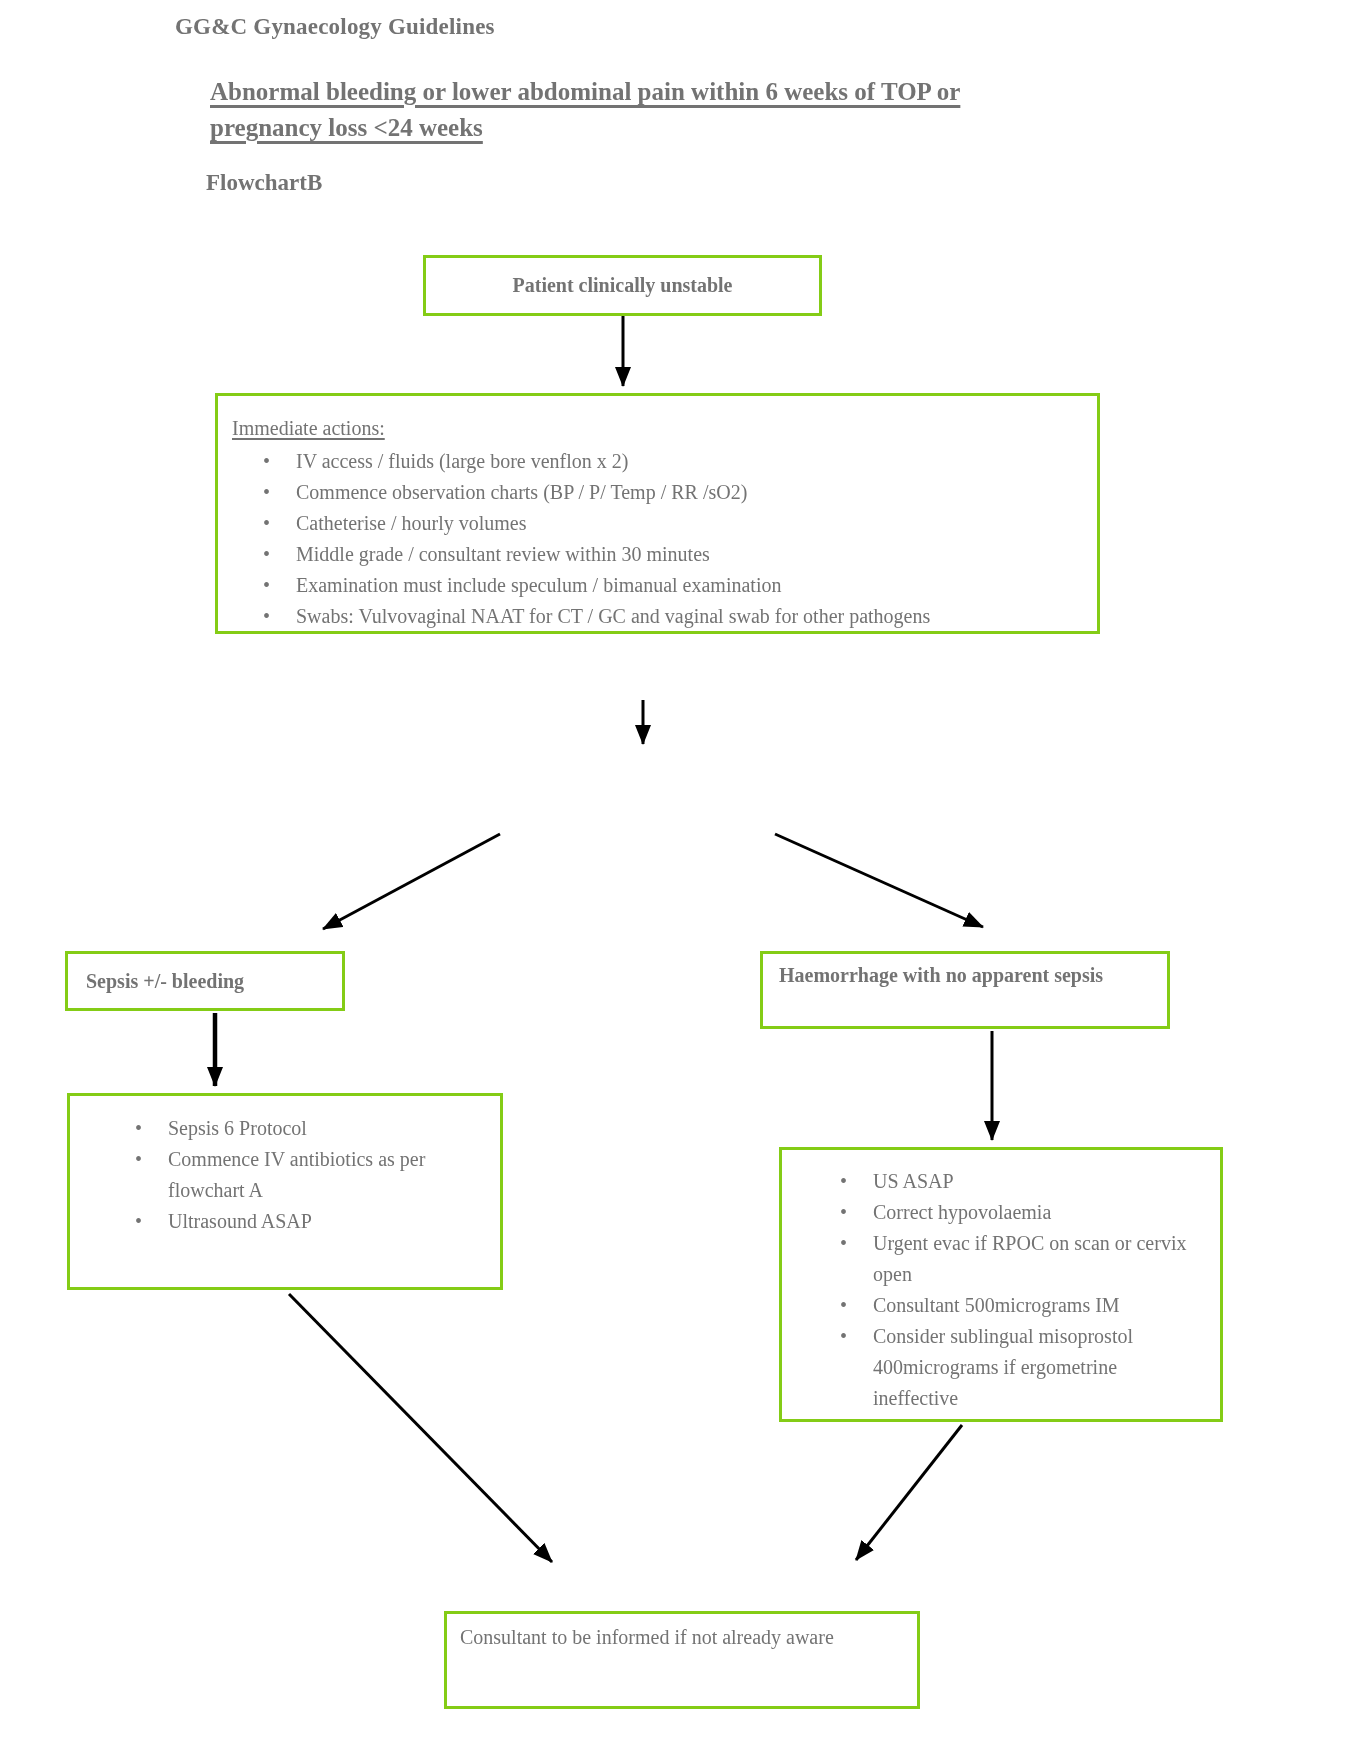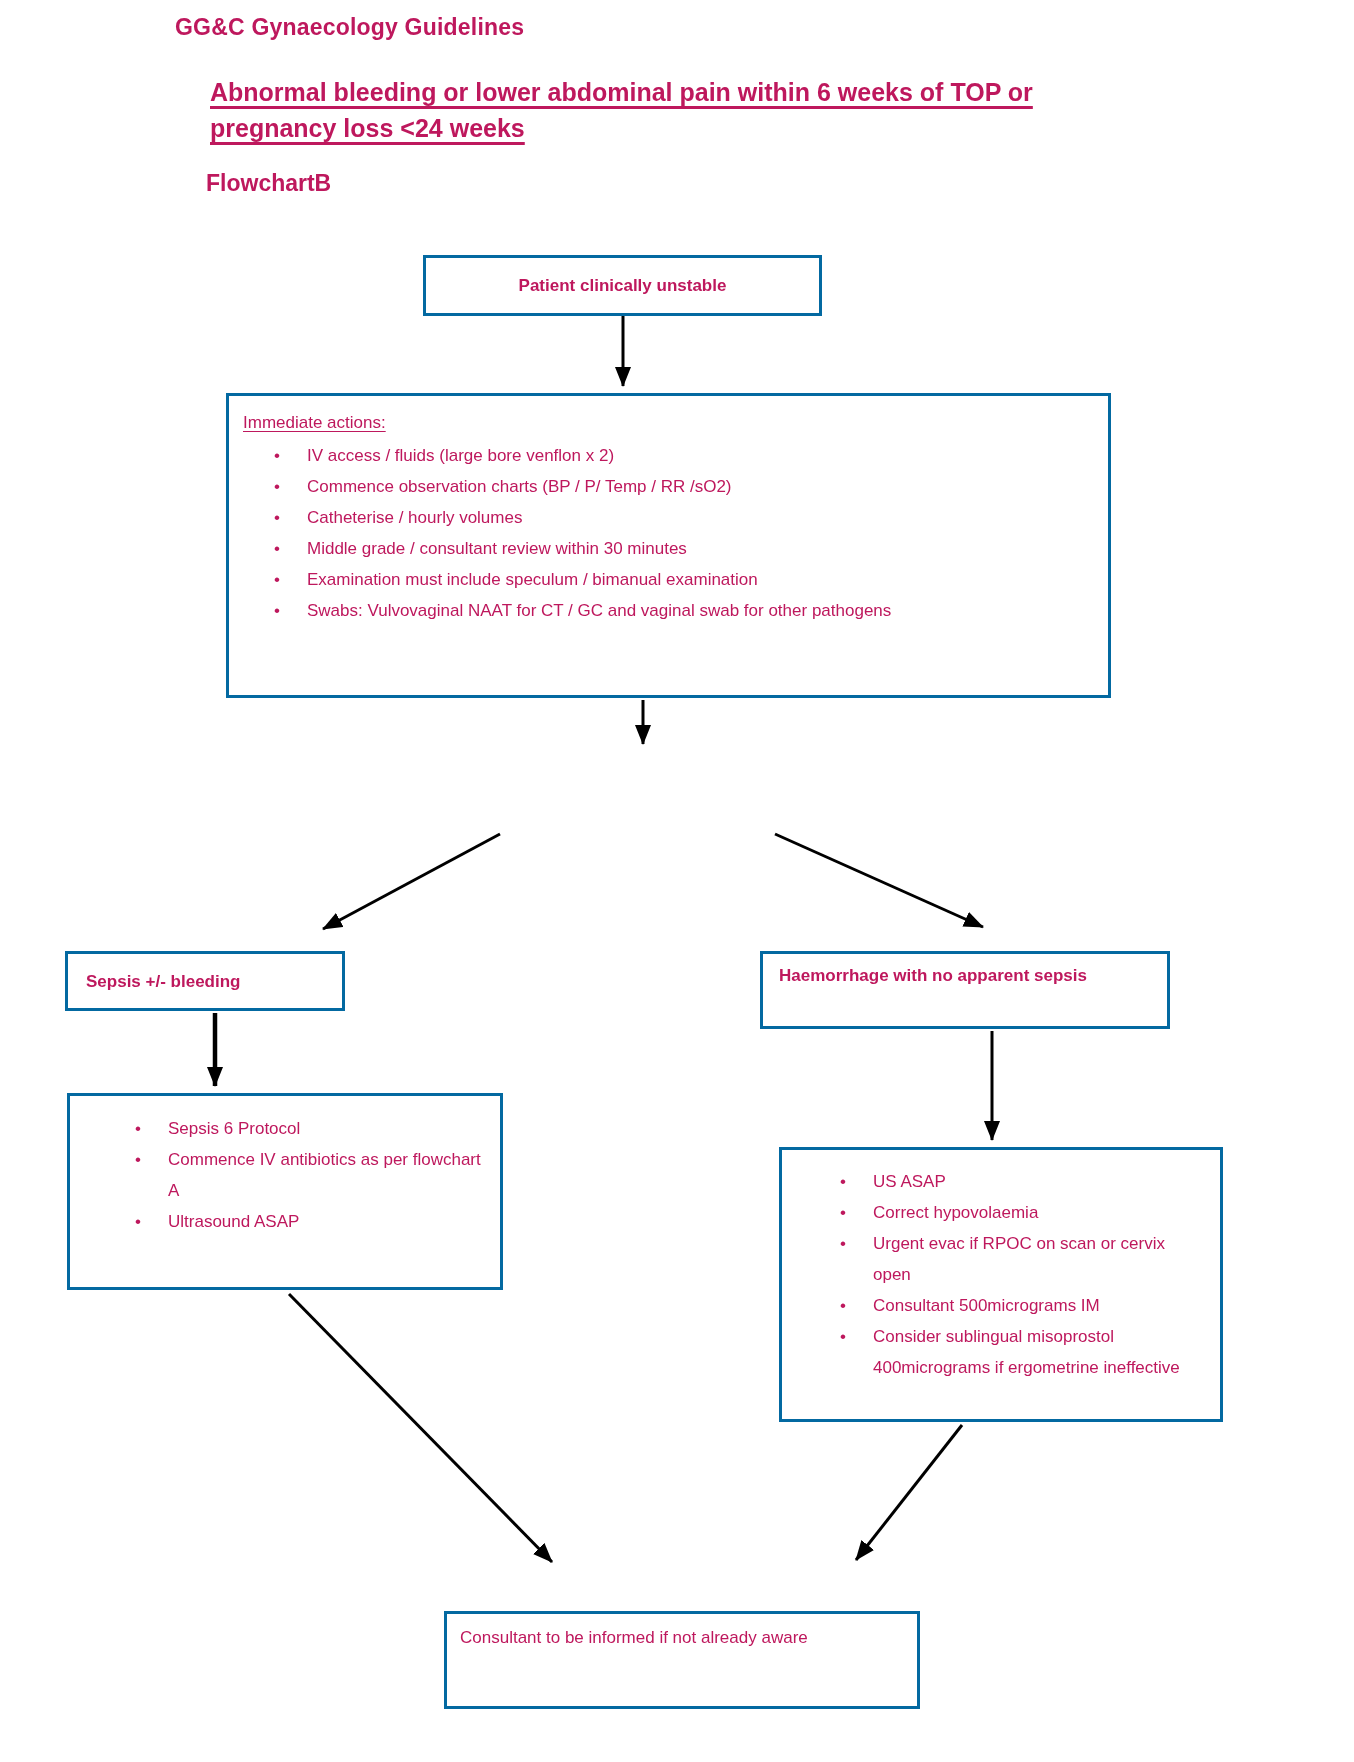--- a/index.html
+++ b/index.html
@@ -1,21 +1,21 @@
 <!DOCTYPE html>
 <html><head>
 <meta charset="utf-8">
 <style>
   html,body{margin:0;padding:0;background:#ffffff;}
   .page{
     position:relative;
     width:1354px;height:1762px;
     background:#ffffff;
-    font-family:Liberation Sans, sans-serif;
-    color:#be185d;
+    font-family:Liberation Serif, serif;
+    color:#737373;
     overflow:hidden;
   }
   .doc-title{
     position:absolute;left:175px;top:14px;
     font-size:23px;font-weight:bold;letter-spacing:.2px;
   }
   .doc-heading{
     position:absolute;left:175px;top:74px;
     font-size:25px;font-weight:bold;line-height:36px;
   }
@@ -24,24 +24,24 @@
     text-decoration-thickness:3px;
     text-underline-offset:5px;
     margin-left:35px;
   }
   .doc-subtitle{
     position:absolute;left:206px;top:170px;
     font-size:23px;font-weight:bold;
   }
   .node{
     position:absolute;
-    border:3px solid #0369a1;
+    border:3px solid #84cc16;
     background:#fff;
     box-sizing:border-box;
-    font-size:17px;
+    font-size:20px;
     line-height:31px;
   }
   .node.center{
     display:flex;align-items:center;justify-content:center;
     font-weight:bold;text-align:center;
   }
   .node.vcenter{
     display:flex;align-items:center;
     font-weight:bold;
   }
@@ -96,21 +96,21 @@
     <line x1="215" y1="1013" x2="215" y2="1086" stroke="#000" stroke-width="4.5" marker-end="url(#ah)"></line>
     <line x1="992" y1="1031" x2="992" y2="1140" stroke="#000" stroke-width="3" marker-end="url(#ah)"></line>
     <line x1="289" y1="1294" x2="552" y2="1562" stroke="#000" stroke-width="3" marker-end="url(#ah)"></line>
     <line x1="962" y1="1425" x2="856" y2="1560" stroke="#000" stroke-width="3" marker-end="url(#ah)"></line>
   </svg>
 
   <div class="node center" style="left:423px;top:255px;width:399px;height:61px;">
     <span>Patient clinically unstable</span>
   </div>
 
-  <div class="node" style="left:226px;top:393px;width:885px;height:305px;padding:11px 20px 0 14px;">
+  <div class="node" style="left:215px;top:393px;width:885px;height:241px;padding:17px 20px 0 14px;">
     <span class="list-title">Immediate actions:</span>
     <ul class="flow-list" style="padding-left:64px;">
       <li>IV access / fluids (large bore venflon x 2)</li>
       <li>Commence observation charts (BP / P/ Temp / RR /sO2)</li>
       <li>Catheterise / hourly volumes</li>
       <li>Middle grade / consultant review within 30 minutes</li>
       <li>Examination must include speculum / bimanual examination</li>
       <li>Swabs: Vulvovaginal NAAT for CT / GC and vaginal swab for other pathogens</li>
     </ul>
   </div>

